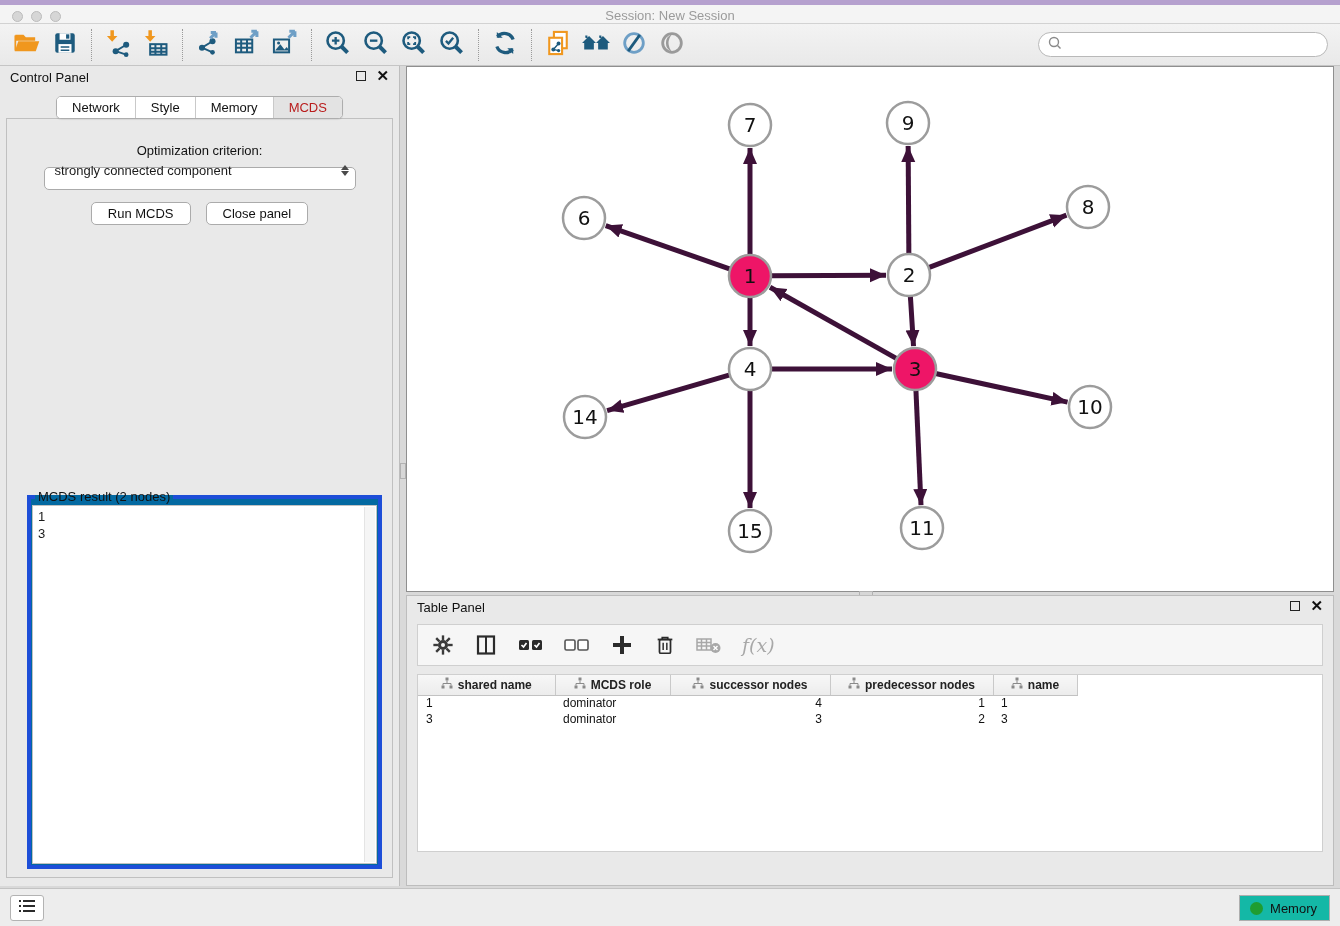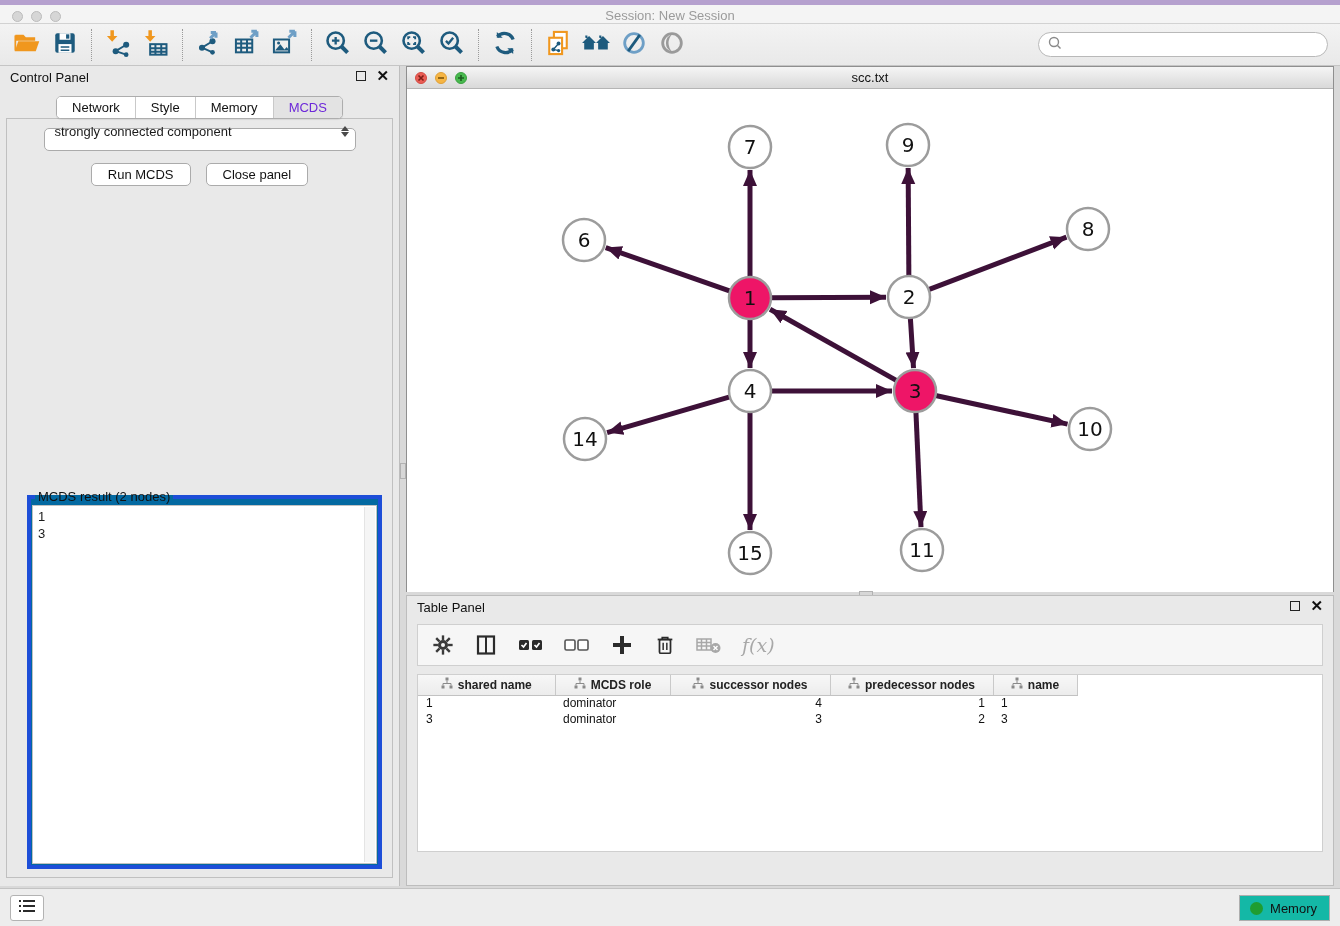--- a/index.html
+++ b/index.html
@@ -31,21 +31,21 @@
     border-right:1px solid #bdbdbd;}
   .panel-head{position:absolute;top:4px;left:10px;font-size:13px;color:#111;}
   .panel-icons{position:absolute;top:5px;right:10px;display:flex;gap:10px;align-items:center;}
   .float-ico{width:10px;height:10px;border:1.6px solid #222;display:inline-block;}
   .close-ico{font-size:15px;font-weight:bold;color:#111;line-height:10px;}
   .cp-tabs{position:absolute;top:30px;left:0;right:0;display:flex;justify-content:center;z-index:2;}
   .seg{display:flex;border:1px solid #adadad;border-radius:5px;overflow:hidden;background:#fff;
     box-shadow:0 1px 1px rgba(0,0,0,.08);}
   .seg .tab{padding:3px 15px;font-size:13px;background:#fff;color:#111;border-right:1px solid #c9c9c9;cursor:default;white-space:nowrap;}
   .seg .tab:last-child{border-right:none;}
-  .seg .tab.active{background:#e3e3e3;color:#6d28d9;}
+  .seg .tab.active{background:#e3e3e3;color:#b91c1c;}
   .cp-body{position:absolute;left:6px;right:6px;top:52px;bottom:8px;background:#e9e9e9;border:1px solid #c0c0c0;}
   .opt-label{margin-top:24px;text-align:center;font-size:13px;color:#111;}
   .dropdown{margin:9px auto 0 auto;width:312px;height:23px;background:#fff;border:1px solid #ababab;
     border-radius:5px;display:flex;align-items:center;padding:0 6px 16px 10px;font-size:13px;}
   .dropdown .dd-label{flex:1;}
   .dd-arrows{display:flex;flex-direction:column;align-items:center;gap:1px;}
   .dd-arrows i{display:block;width:0;height:0;border-left:4px solid transparent;border-right:4px solid transparent;}
   .dd-arrows .up{border-bottom:5px solid #4a4a4a;}
   .dd-arrows .down{border-top:5px solid #4a4a4a;}
   .btn-row{margin-top:12px;display:flex;justify-content:center;gap:15px;}
@@ -295,20 +295,21 @@
   </div>
   <div class="cp-tabs">
     <div class="seg" id="cp-tabs-seg">
         <span class="tab">Network</span>
         <span class="tab">Style</span>
         <span class="tab">Memory</span>
         <span class="tab active">MCDS</span>
       </div>
   </div>
   <div class="cp-body">
+    <div class="opt-label">Optimization criterion:</div>
     <div class="dropdown">
       <span class="dd-label">strongly connected component</span>
       <span class="dd-arrows">
           <i class="up"></i>
           <i class="down"></i>
         </span>
     </div>
     <div class="btn-row">
       <button class="push-btn">Run MCDS</button>
       <button class="push-btn">Close panel</button>
@@ -318,40 +319,20 @@
       <div class="result-box" id="result-box">
         <div class="scroll-track"></div>
       <div>1</div>
           <div>3</div>
         </div>
     </fieldset>
   </div>
 </div>
 
 <div class="net-window">
-  <div class="net-titlebar">
-    <div class="traffic">
-      <span class="tl red">
-        <svg width="8" height="8" viewBox="0 0 8 8">
-            <path d="M1.5 1.5 6.5 6.5M6.5 1.5 1.5 6.5" stroke="#7e1c16" stroke-width="1.6"></path>
-          </svg>
-      </span>
-      <span class="tl yellow">
-        <svg width="8" height="8" viewBox="0 0 8 8">
-            <path d="M1 4h6" stroke="#8a5d10" stroke-width="1.8"></path>
-          </svg>
-      </span>
-      <span class="tl green">
-        <svg width="8" height="8" viewBox="0 0 8 8">
-            <path d="M4 1v6M1 4h6" stroke="#1c5c20" stroke-width="1.6"></path>
-          </svg>
-      </span>
-    </div>
-    <div class="net-title">scc.txt</div>
-  </div>
   <div class="net-canvas">
     <svg id="graph-svg" width="926" height="503" viewBox="0 0 926 503">
       <defs>
         <marker id="arrowhead" markerUnits="userSpaceOnUse" markerWidth="18" markerHeight="16" refX="16" refY="7" orient="auto">
           <path id="arrowpath" d="M0,0 L16,7 L0,14 Z" fill="#3D1138"></path>
         </marker>
       </defs>
       <g id="edges-layer">
           <line x1="343" y1="188" x2="343" y2="81" stroke="#3D1138" stroke-width="5" marker-end="url(#arrowhead)"></line>
           <line x1="323.1752536154717" y1="202.07328138371903" x2="198.71281746876906" y2="158.5864061035458" stroke="#3D1138" stroke-width="5" marker-end="url(#arrowhead)"></line>

